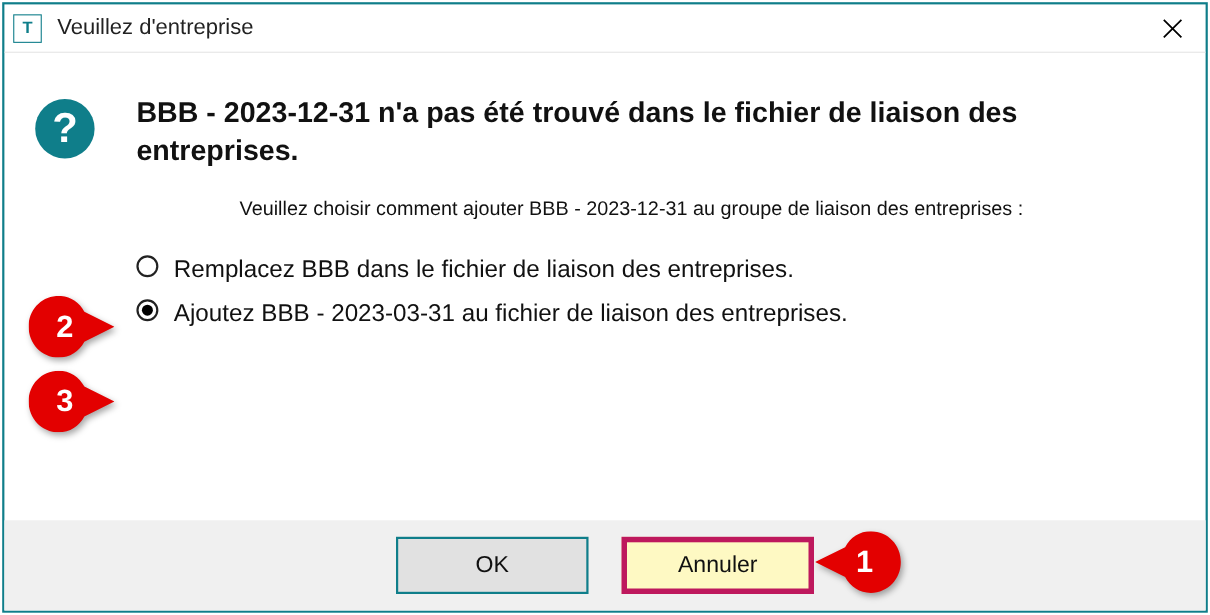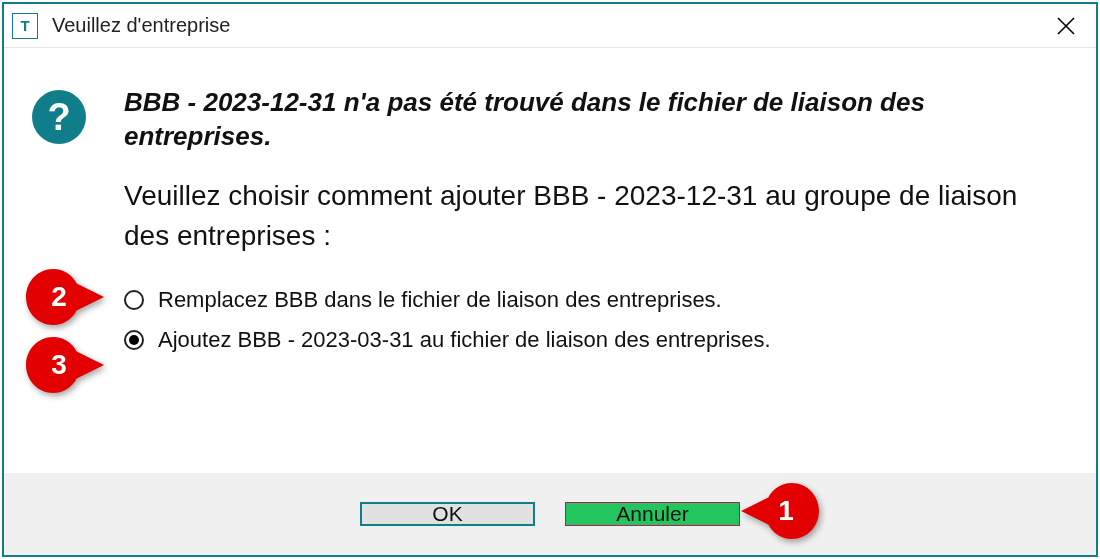--- a/index.html
+++ b/index.html
@@ -10,30 +10,30 @@
     .titlebar { height: 44px; display: flex; align-items: center; padding-left: 8px; border-bottom: 1px solid #e5e5e5; }
     .app-icon { width: 26px; height: 26px; border: 1px solid #0f7e8a; display:flex; align-items:center; justify-content:center; color:#0f7e8a; background:#fff; margin-right: 14px; }
     .app-icon span { font-weight:700; font-size:15px; }
     .title-text { font-size: 20px; color:#222; }
     .close-btn { margin-left:auto; width:60px; height:44px; display:flex; align-items:center; justify-content:center; cursor:pointer; }
     .close-btn svg { width:20px; height:20px; }
 
     .content { flex:1; display:flex; padding: 38px 30px 10px 28px; position: relative; }
     .qmark { width:54px; height:54px; border-radius:50%; background:#0f7e8a; color:#fff; display:flex; align-items:center; justify-content:center; font-size:38px; font-weight:700; flex-shrink:0; margin-right: 38px; margin-top:4px; }
     .body { flex:1; }
-    .heading { font-size:26px; font-weight:700; color:#111; line-height:1.3; margin-bottom: 22px; max-width: 900px; font-style: italic; }
-    .subtext { font-size:28px; color:#111; line-height:1.45; margin-bottom: 30px; max-width: 900px; }
-    .option { display:flex; align-items:center; font-size:22px; color:#111; margin-bottom: 14px; gap: 14px; }
+    .heading { font-size:26px; font-weight:700; color:#111; line-height:1.3; margin-bottom: 22px; max-width: 900px; }
+    .subtext { font-size:18px; color:#111; line-height:1.45; margin-bottom: 30px; max-width: 900px; text-align: center; }
+    .option { display:flex; font-size:22px; color:#111; margin-bottom: 14px; gap: 14px; }
     .radio { width:20px; height:20px; border:2px solid #222; border-radius:50%; display:flex; align-items:center; justify-content:center; flex-shrink:0; cursor:pointer; }
     .radio.sel::after { content:""; width:10px; height:10px; background:#000; border-radius:50%; }
 
     .footer { height: 82px; background:#f0f0f0; display:flex; align-items:center; justify-content:center; gap: 30px; position:relative; }
-    .btn { width: 175px; height: 24px; display:flex; align-items:center; justify-content:center; font-size:21px; cursor:pointer; user-select:none; }
+    .btn { width: 175px; height: 52px; display:flex; align-items:center; justify-content:center; font-size:21px; cursor:pointer; user-select:none; }
     .btn.ok { border: 2px solid #0f7e8a; background:#e1e1e1; color:#111; }
-    .btn.cancel { border: 1px solid #be185d; background:#22c55e; color:#111; }
+    .btn.cancel { border: 5px solid #be185d; background:#fef9c3; color:#111; }
 
     .callout { position:absolute; width:78px; height:56px; display:flex; align-items:center; justify-content:center; color:#fff; font-size:28px; font-weight:600; pointer-events:none; filter: drop-shadow(2px 3px 3px rgba(0,0,0,0.35)); }
     .callout.left svg, .callout.right svg { position:absolute; inset:0; width:100%; height:100%; }
     .callout span { position: relative; z-index: 2; }
     .callout.left span { margin-left: -12px; }
     .callout.right span { margin-left: 12px; }
 
     .c2 { top: 269px; left: 26px; }
     .c3 { top: 337px; left: 26px; }
     .c1 { top: 483px; left: 741px; }

